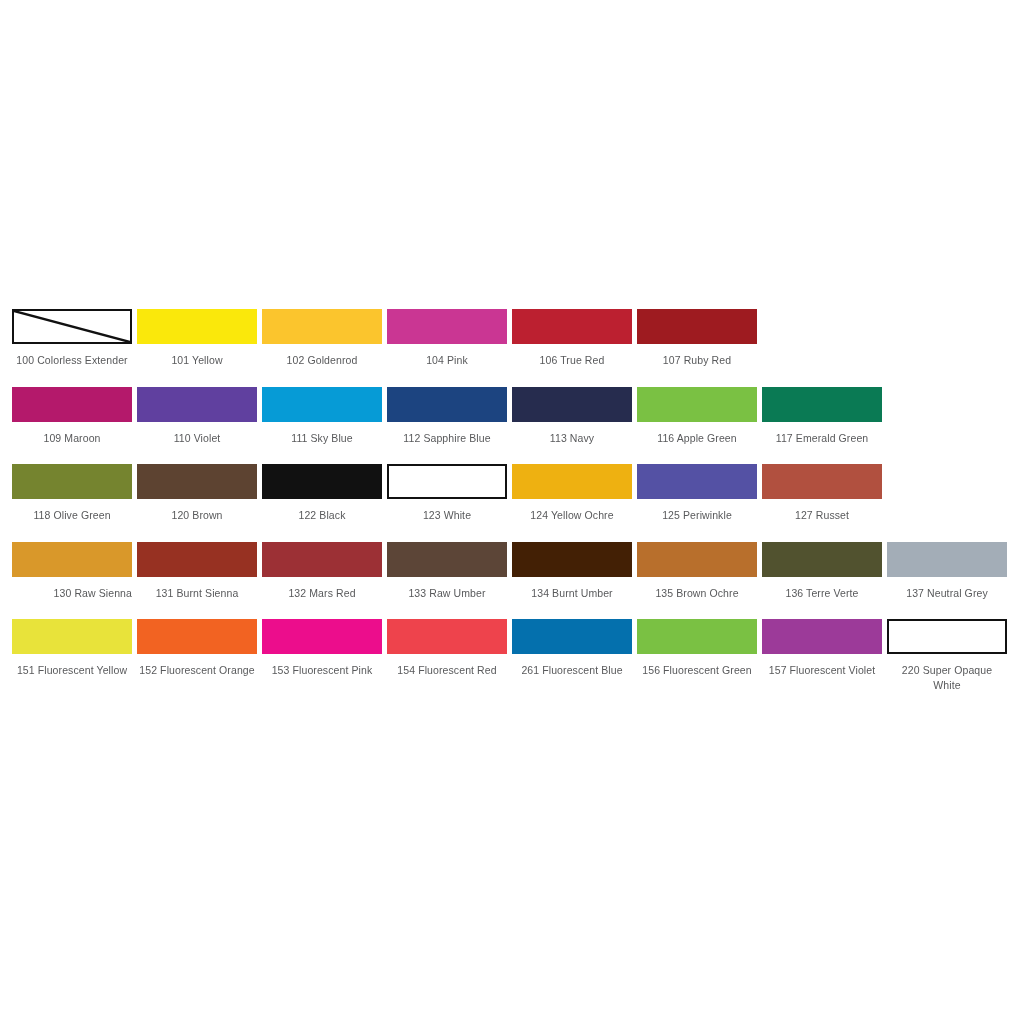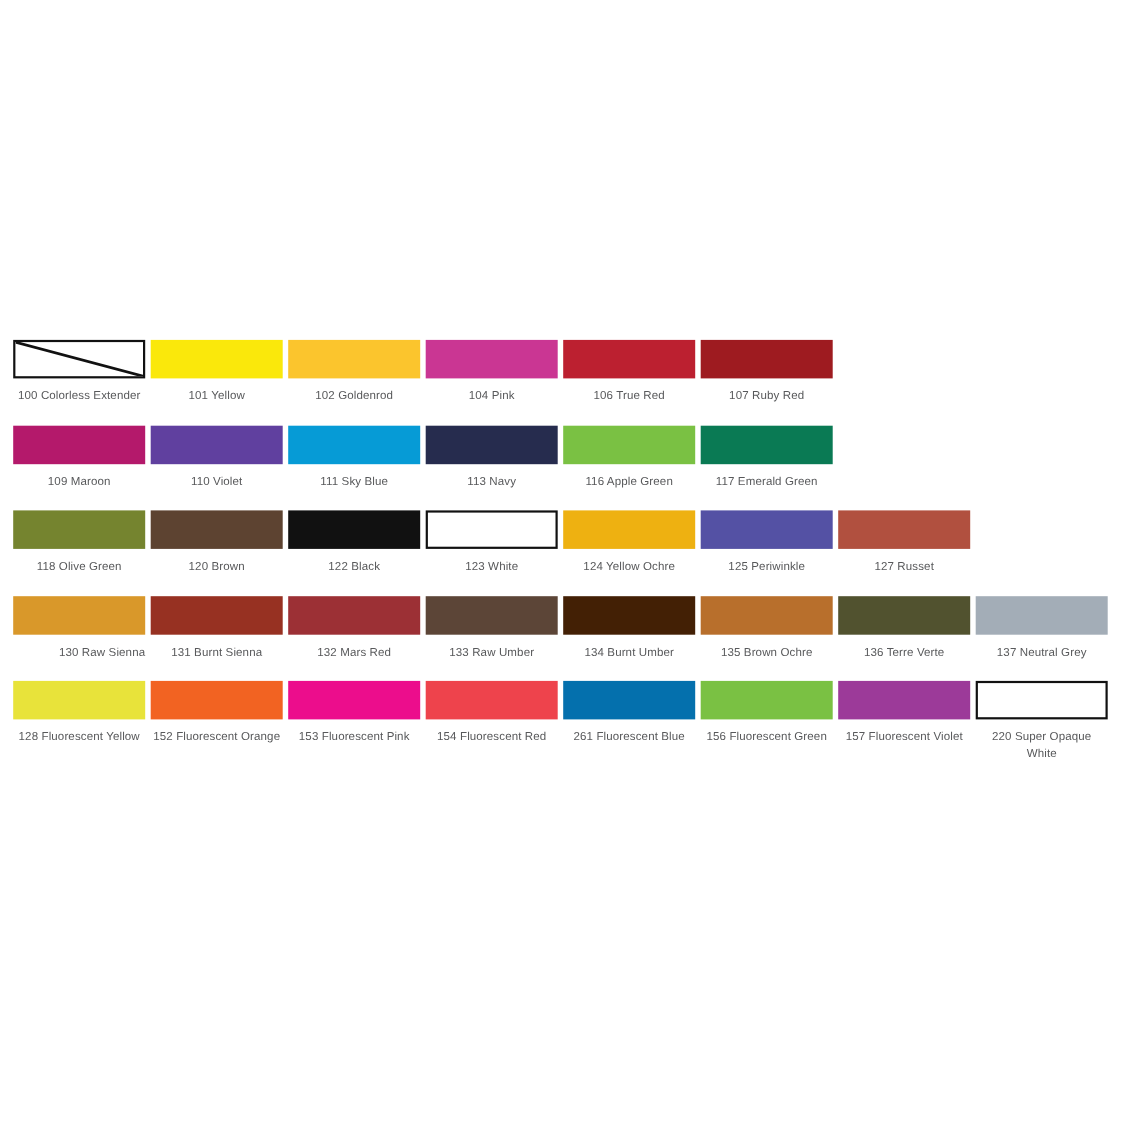--- a/index.html
+++ b/index.html
@@ -122,20 +122,24 @@
       </div>
       <div class="swatch-cell">
         <div class="swatch-chip" style="background: rgb(96, 64, 159);"></div>
         <div class="swatch-label" style="color: rgb(88, 89, 91);">110 Violet</div>
       </div>
       <div class="swatch-cell">
         <div class="swatch-chip" style="background: rgb(6, 155, 214);"></div>
         <div class="swatch-label" style="color: rgb(88, 89, 91);">111 Sky Blue</div>
       </div>
       <div class="swatch-cell">
+        <div class="swatch-chip" style="background: rgb(28, 68, 128);"></div>
+        <div class="swatch-label" style="color: rgb(88, 89, 91);">112 Sapphire Blue</div>
+      </div>
+      <div class="swatch-cell">
         <div class="swatch-chip" style="background: rgb(38, 44, 78);"></div>
         <div class="swatch-label" style="color: rgb(88, 89, 91);">113 Navy</div>
       </div>
       <div class="swatch-cell">
         <div class="swatch-chip" style="background: rgb(122, 193, 67);"></div>
         <div class="swatch-label" style="color: rgb(88, 89, 91);">116 Apple Green</div>
       </div>
       <div class="swatch-cell">
         <div class="swatch-chip" style="background: rgb(10, 122, 84);"></div>
         <div class="swatch-label" style="color: rgb(88, 89, 91);">117 Emerald Green</div>
@@ -201,21 +205,21 @@
         <div class="swatch-label" style="color: rgb(88, 89, 91);">136 Terre Verte</div>
       </div>
       <div class="swatch-cell">
         <div class="swatch-chip" style="background: rgb(163, 173, 183);"></div>
         <div class="swatch-label" style="color: rgb(88, 89, 91);">137 Neutral Grey</div>
       </div>
     </div>
     <div class="swatch-row tall">
       <div class="swatch-cell">
         <div class="swatch-chip" style="background: rgb(232, 227, 58);"></div>
-        <div class="swatch-label" style="color: rgb(88, 89, 91);">128 Fluorescent Yellow</div>
+        <div class="swatch-label" style="color: rgb(88, 89, 91);">151 Fluorescent Yellow</div>
       </div>
       <div class="swatch-cell">
         <div class="swatch-chip" style="background: rgb(242, 99, 34);"></div>
         <div class="swatch-label" style="color: rgb(88, 89, 91);">152 Fluorescent Orange</div>
       </div>
       <div class="swatch-cell">
         <div class="swatch-chip" style="background: rgb(236, 13, 140);"></div>
         <div class="swatch-label" style="color: rgb(88, 89, 91);">153 Fluorescent Pink</div>
       </div>
       <div class="swatch-cell">

